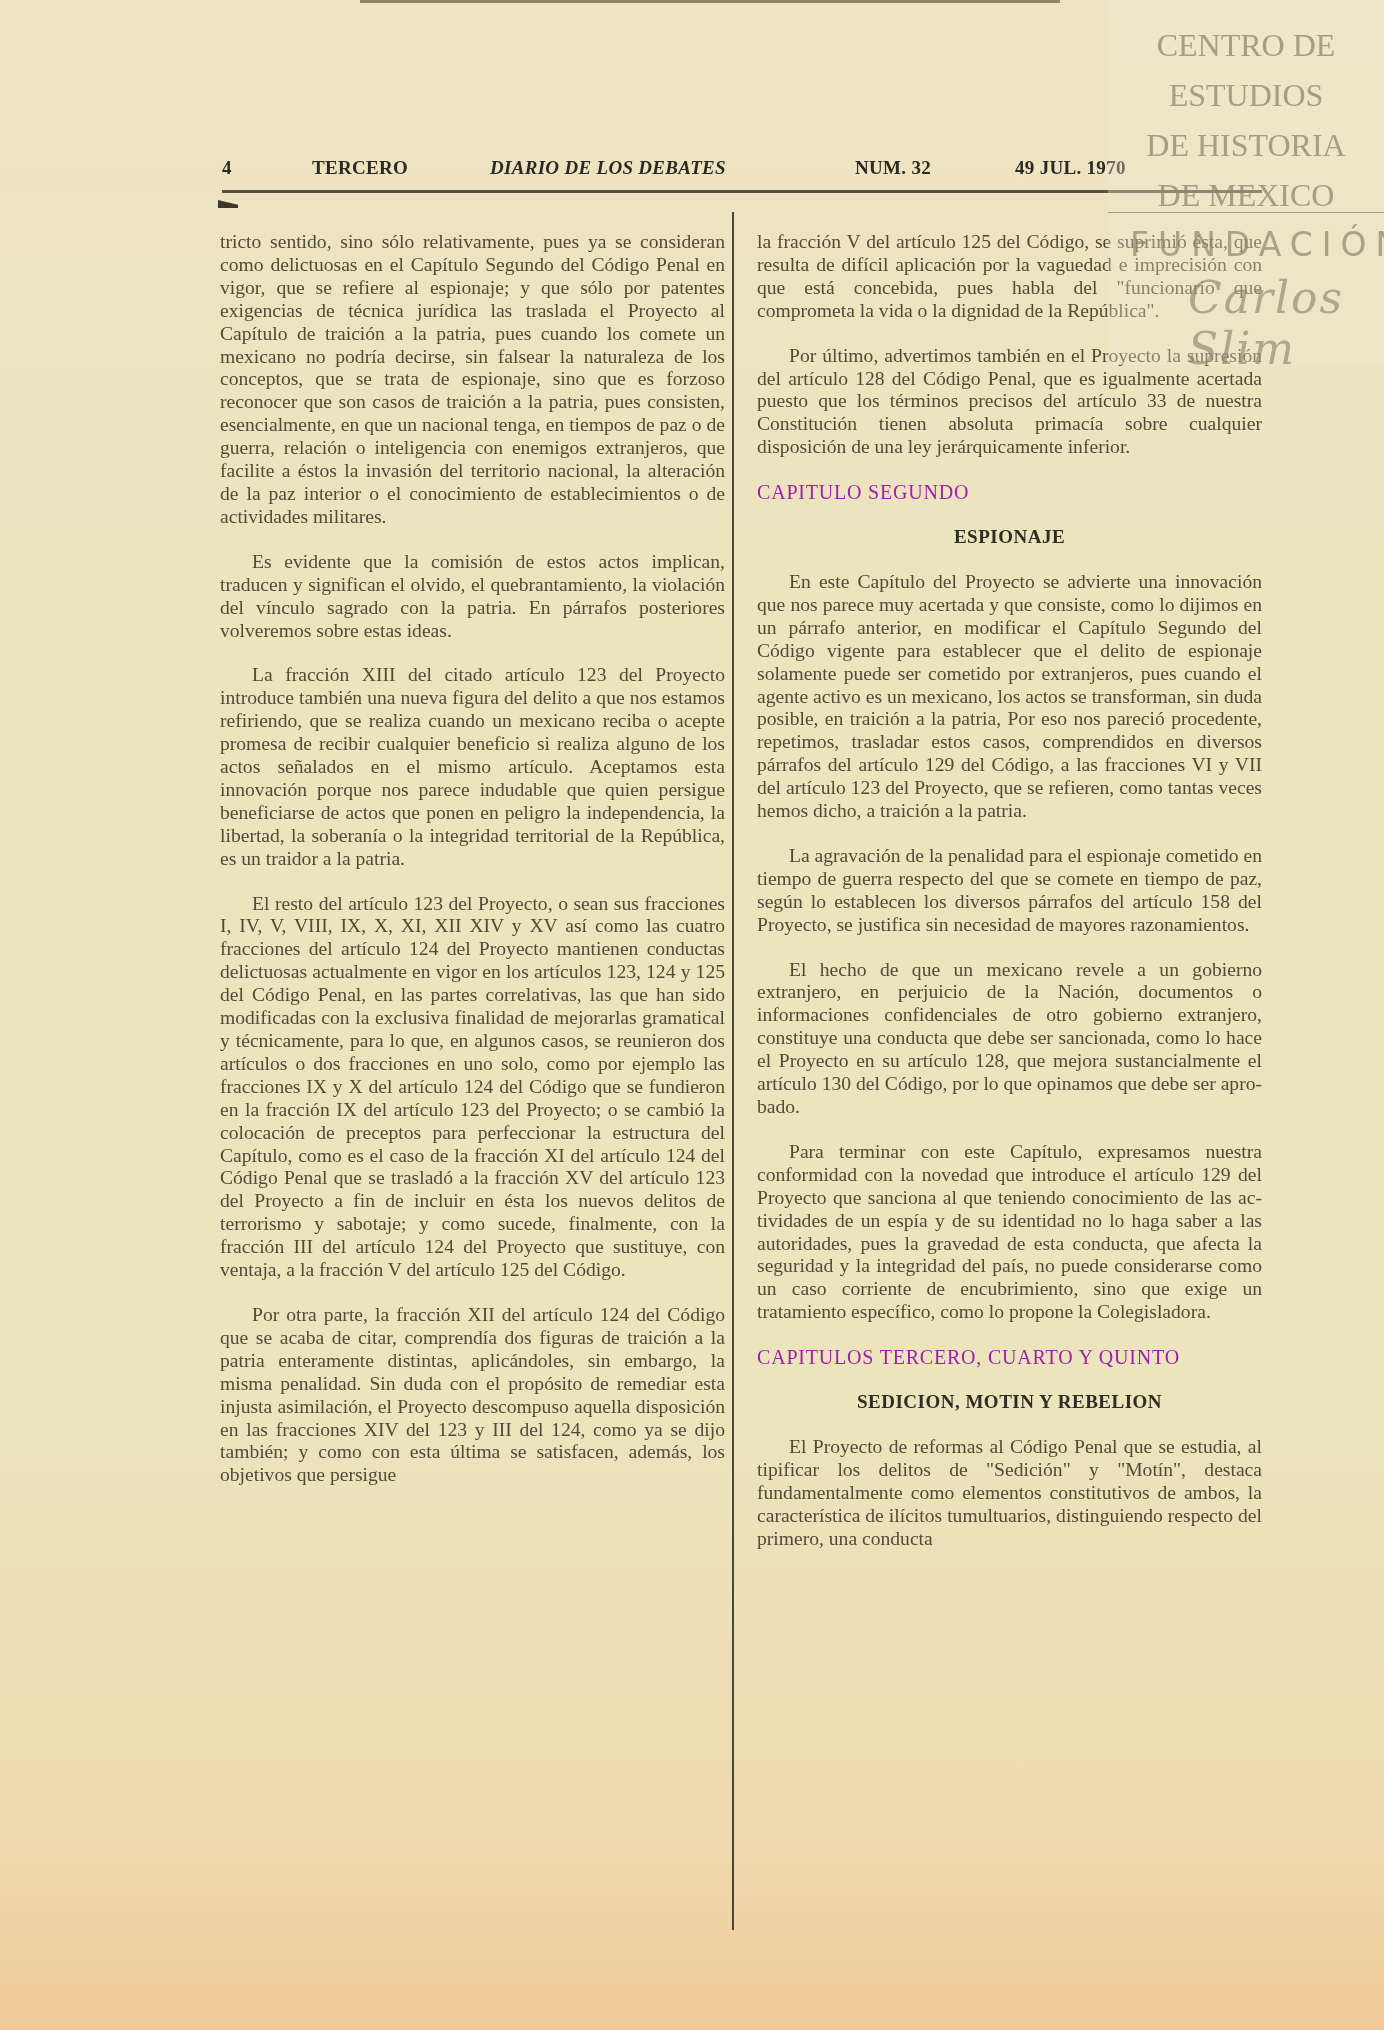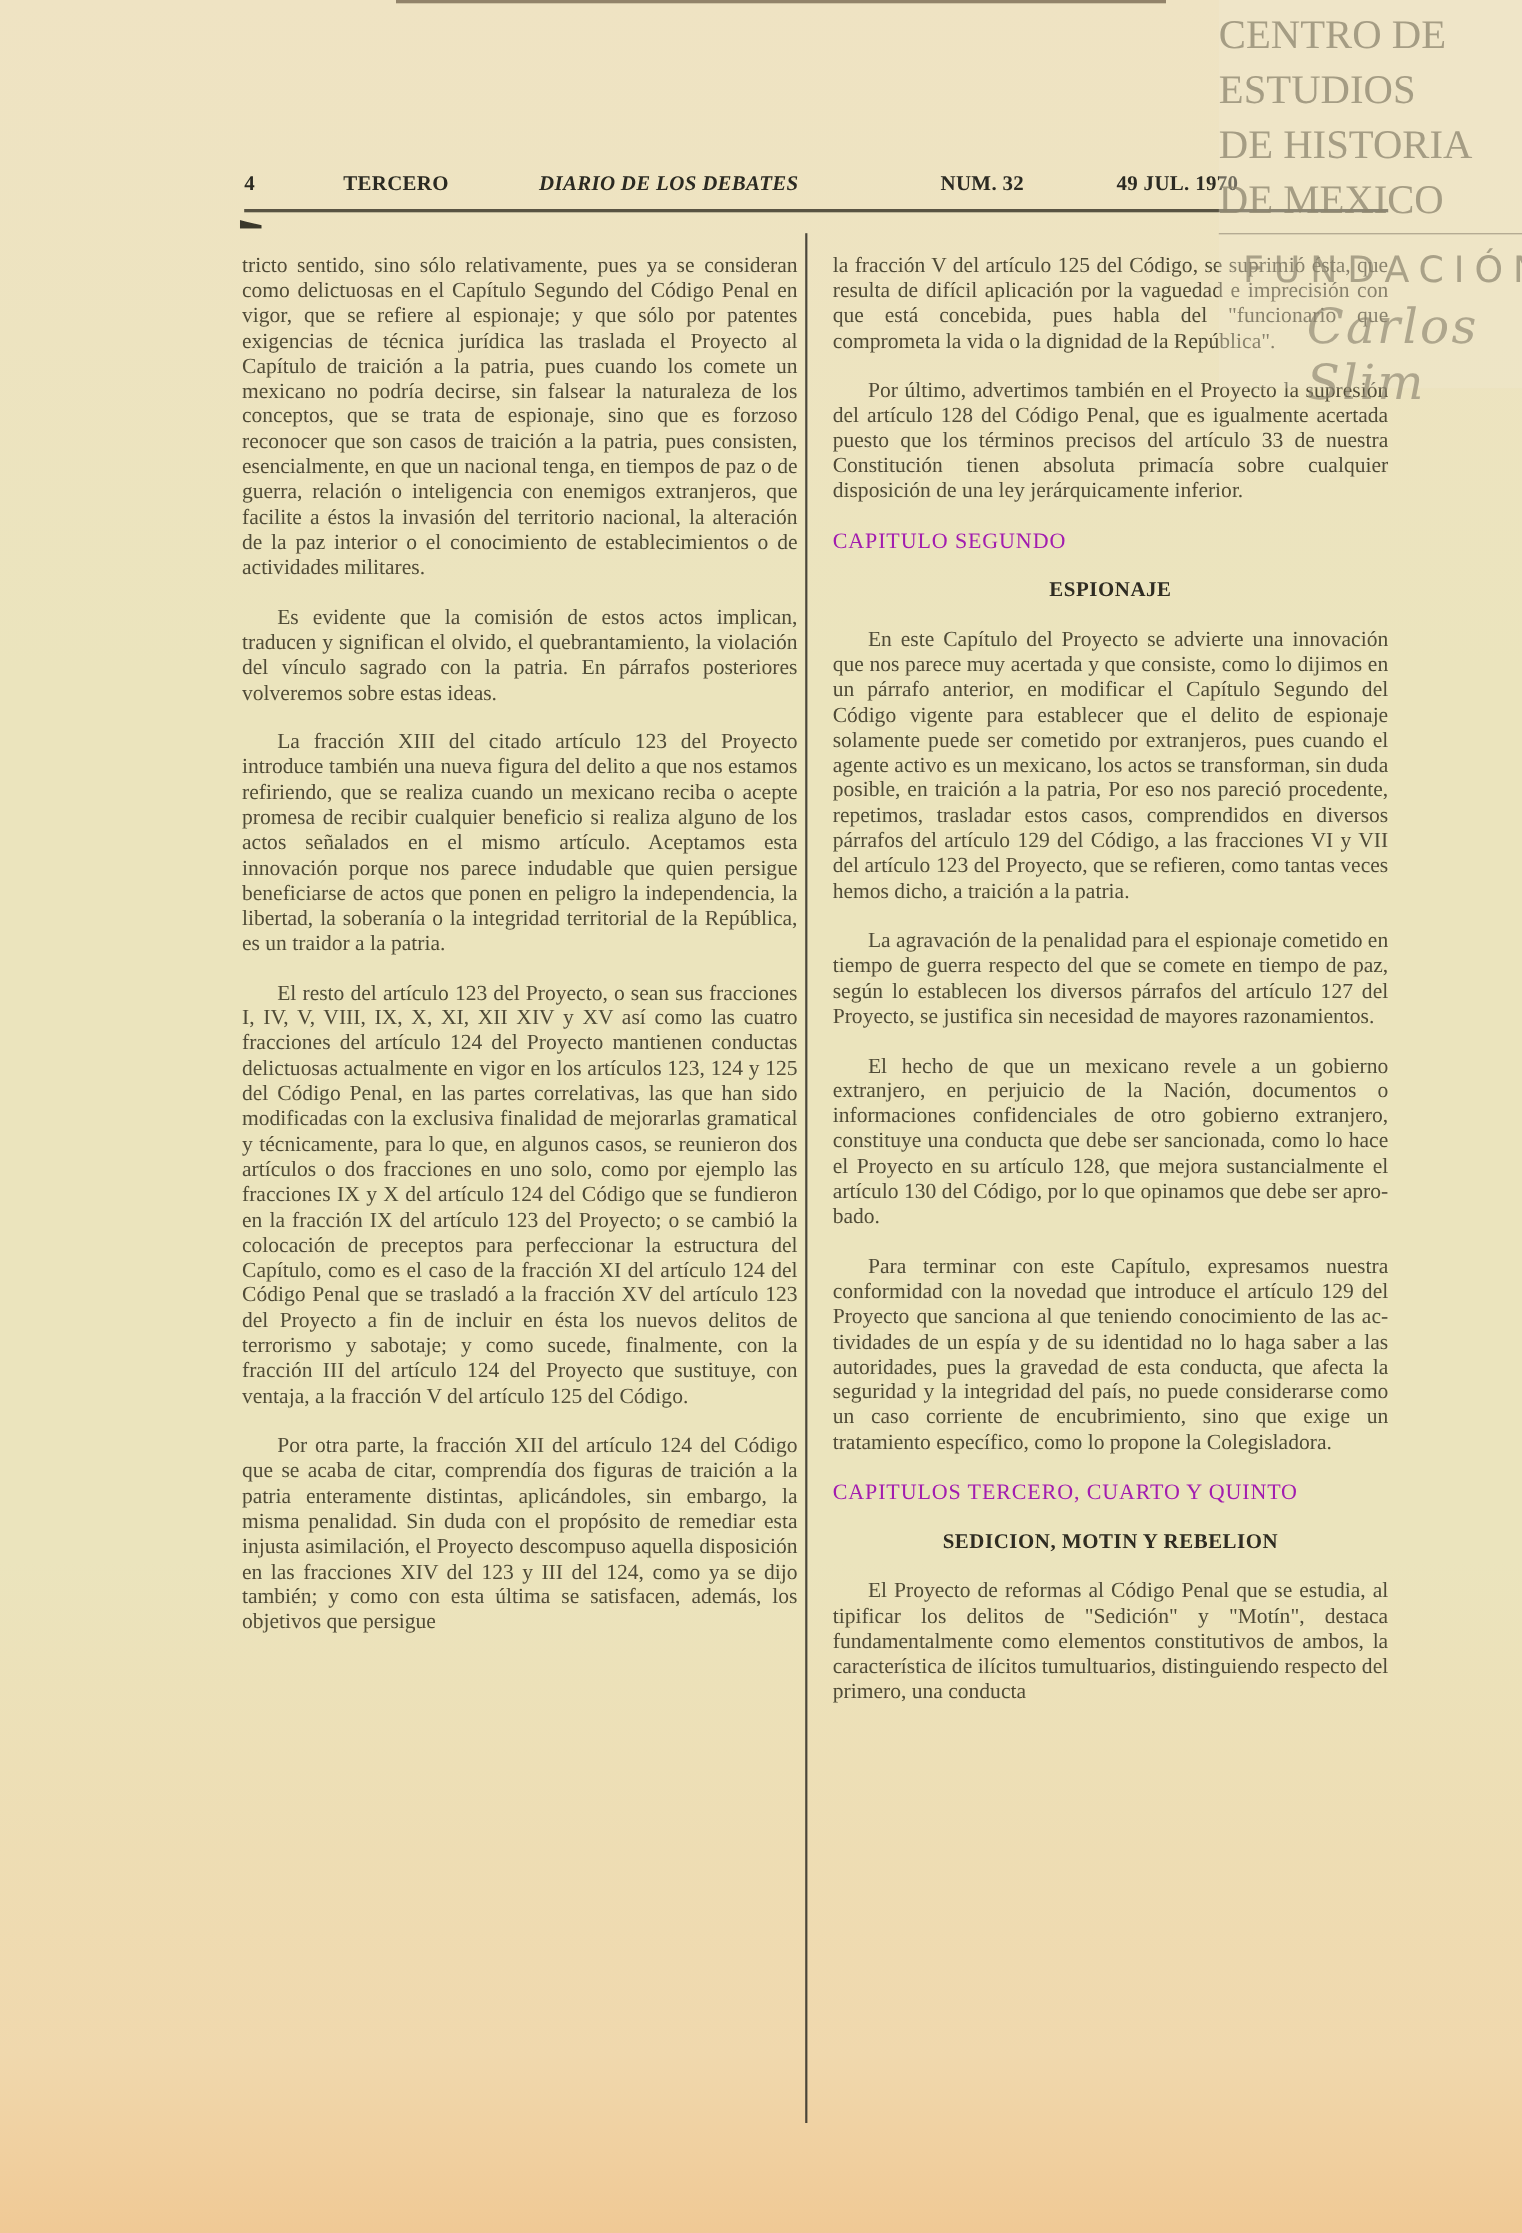--- a/index.html
+++ b/index.html
@@ -36,21 +36,21 @@
   .col-right { left: 757px; }
   .col p { margin: 0 0 22px 0; text-indent: 32px; }
   .col p.noindent { text-indent: 0; }
   .col h3 { margin: 0 0 22px 0; text-align: left; font-weight: normal; font-size: 20px; letter-spacing: .8px; color: #a21caf; }
   .col h4 { margin: 0 0 22px 0; text-align: center; font-weight: bold; font-size: 19px; letter-spacing: .5px; color: #2f2c22; }
   .divider { position: absolute; left: 732px; top: 212px; width: 2px; height: 1718px; background: #2e2c24; opacity: .85; }
   .watermark {
     position: absolute; left: 1108px; top: 0; width: 276px; height: 345px;
     background: rgba(240,232,210,.35);
     font-family: "Liberation Serif", serif; color: rgba(140,132,110,.75);
-    text-align: left; font-size: 37px; line-height: 50px; padding-top: 8px;
+    text-align: center; font-size: 32px; line-height: 50px; padding-top: 20px;
   }
   .wm-line { display: block; }
   .wm-fund { position: absolute; left: 1130px; top: 225px; font-family: "DejaVu Sans", sans-serif;
     font-size: 33px; letter-spacing: 9px; color: rgba(140,132,110,.7); }
   .wm-sig { position: absolute; left: 1188px; top: 272px; font-family: "DejaVu Serif", serif; font-style: italic;
     font-size: 44px; color: rgba(140,132,110,.65); letter-spacing: 2px; }
   .wm-rule { position: absolute; left: 1108px; top: 212px; width: 276px; height: 1px; background: rgba(120,112,95,.6); }
 </style>
 </head>
 <body>
@@ -76,21 +76,21 @@
 </div>
 
 <div class="divider"></div>
 
 <div class="col col-right">
   <p class="noindent">la fracción V del artículo 125 del Código, se suprimió ésta, que resulta de difícil aplica­ción por la vaguedad e imprecisión con que está concebida, pues habla del "funcionario que comprometa la vida o la dignidad de la República".</p>
   <p>Por último, advertimos también en el Pro­yecto la supresión del artículo 128 del Código Penal, que es igualmente acertada puesto que los términos precisos del artículo 33 de nues­tra Constitución tienen absoluta primacía so­bre cualquier disposición de una ley jerárquica­mente inferior.</p>
   <h3>CAPITULO SEGUNDO</h3>
   <h4>ESPIONAJE</h4>
   <p>En este Capítulo del Proyecto se advierte una innovación que nos parece muy acertada y que consiste, como lo dijimos en un párrafo anterior, en modificar el Capítulo Segundo del Código vigente para establecer que el delito de espionaje solamente puede ser cometido por extranjeros, pues cuando el agente activo es un mexicano, los actos se transforman, sin duda posible, en traición a la patria, Por eso nos pareció procedente, repetimos, trasladar estos casos, comprendidos en diversos párra­fos del artículo 129 del Código, a las fracciones VI y VII del artículo 123 del Proyecto, que se refieren, como tantas veces hemos dicho, a traición a la patria.</p>
-  <p>La agravación de la penalidad para el es­pionaje cometido en tiempo de guerra respec­to del que se comete en tiempo de paz, según lo establecen los diversos párrafos del artícu­lo 127 del Proyecto, se justifica sin necesidad de mayores razonamientos.</p>
+  <p>La agravación de la penalidad para el es­pionaje cometido en tiempo de guerra respec­to del que se comete en tiempo de paz, según lo establecen los diversos párrafos del artícu­lo 158 del Proyecto, se justifica sin necesidad de mayores razonamientos.</p>
   <p>El hecho de que un mexicano revele a un gobierno extranjero, en perjuicio de la Na­ción, documentos o informaciones confiden­ciales de otro gobierno extranjero, constituye una conducta que debe ser sancionada, como lo hace el Proyecto en su artículo 128, que mejora sustancialmente el artículo 130 del Có­digo, por lo que opinamos que debe ser apro­bado.</p>
   <p>Para terminar con este Capítulo, expresa­mos nuestra conformidad con la novedad que introduce el artículo 129 del Proyecto que san­ciona al que teniendo conocimiento de las ac­tividades de un espía y de su identidad no lo haga saber a las autoridades, pues la gravedad de esta conducta, que afecta la seguridad y la integridad del país, no puede considerarse co­mo un caso corriente de encubrimiento, sino que exige un tratamiento específico, como lo propone la Colegisladora.</p>
   <h3>CAPITULOS TERCERO, CUARTO Y QUINTO</h3>
   <h4>SEDICION, MOTIN Y REBELION</h4>
   <p>El Proyecto de reformas al Código Penal que se estudia, al tipificar los delitos de "Sedi­ción" y "Motín", destaca fundamentalmente como elementos constitutivos de ambos, la ca­racterística de ilícitos tumultuarios, distin­guiendo respecto del primero, una conducta</p>
 </div>
 
 <div class="watermark">
   <span class="wm-line">CENTRO DE</span>
   <span class="wm-line">ESTUDIOS</span>

